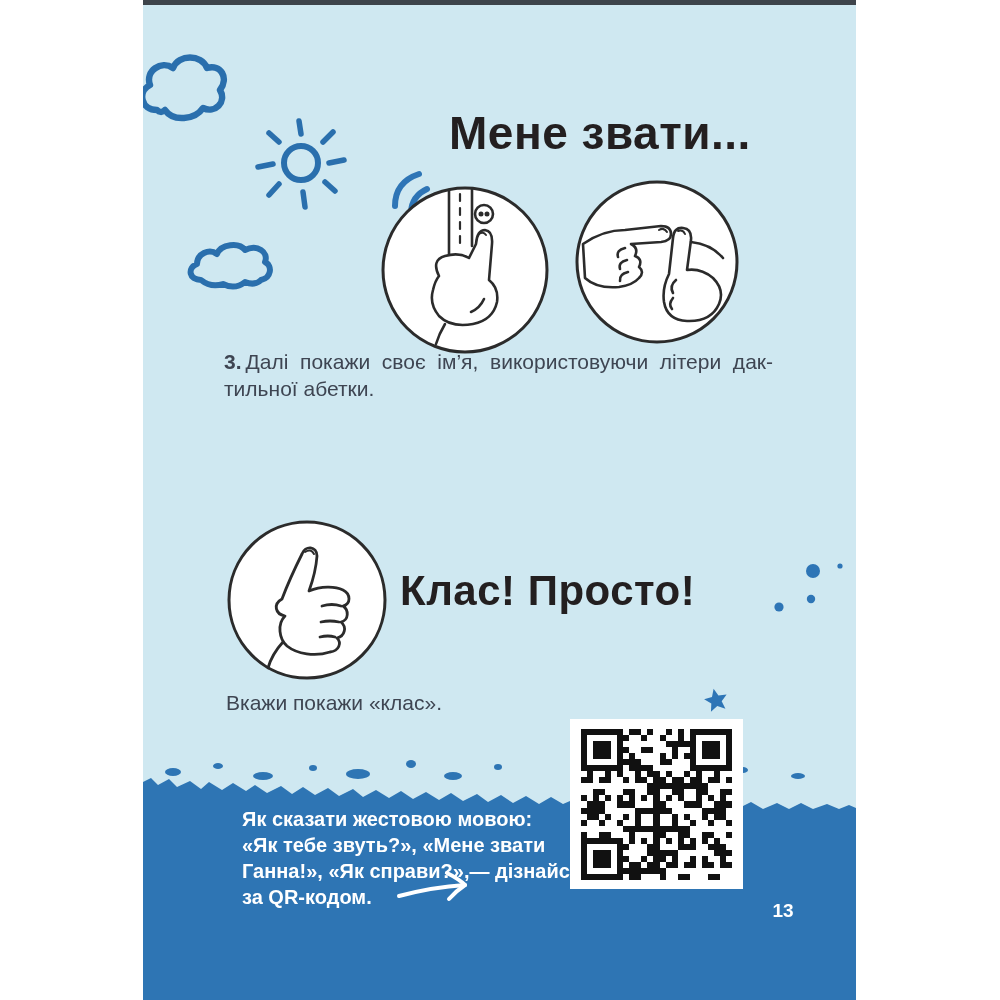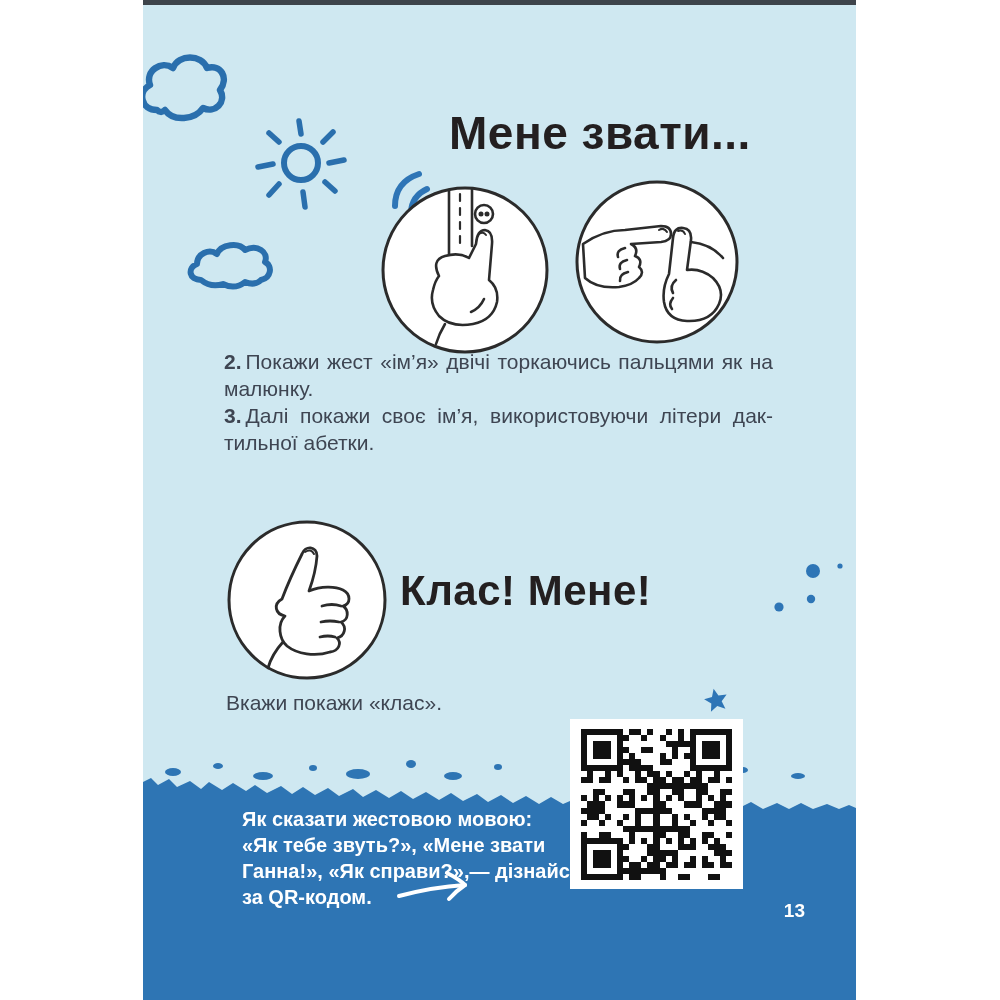--- a/index.html
+++ b/index.html
@@ -34,21 +34,21 @@
   }
   .band{left:0;top:752px;width:713px;height:248px;z-index:2;}
   .footer-text{
     left:82px;top:806px;width:380px;z-index:4;
     color:#ffffff;font-size:20px;font-weight:bold;line-height:26px;
     white-space:pre-line;
     margin-left:17px;
   }
   .arrow{left:252px;top:870px;z-index:4;}
   .page-number{
-    left:618px;top:900px;width:44px;z-index:4;text-align:right;
+    left:618px;top:900px;width:44px;z-index:4;text-align:center;
     color:#ffffff;font-size:19px;font-weight:bold;
   }
   .qr-box{
     left:427px;top:719px;width:173px;height:170px;background:#ffffff;z-index:5;
     display:flex;align-items:center;justify-content:center;
   }
   .qr-box svg{shape-rendering:crispEdges;}
   svg{display:block;}
 </style>
 </head>
@@ -115,37 +115,36 @@
       <path d="M86 52 q5 -3 8 2" stroke-width="2"></path>
       <path d="M114 92 Q128 90 140 100 Q152 112 146 126 Q138 144 114 143 Q94 142 91 124 Q89 110 96 96 L100 60 Q101 49 110 50 Q119 51 118 62 Z" fill="#ffffff"></path>
       <path d="M105 53 q5 -2 7 3" stroke-width="2"></path>
       <path d="M103 102 q-7 6 -3 13"></path>
         <path d="M100 120 q-5 6 -1 11"></path>
       <path d="M118 64 Q138 66 150 80"></path>
     </g>
   </svg>
 
   <div class="abs instructions">
-    <p><b>2.</b><span>Покажи жест «ім’я» двічі торкаючись пальцями як на малюнку.</span></p>
     <p><b>3.</b><span>Далі покажи своє ім’я, використовуючи літери дак­тильної абетки.</span></p>
   </div>
 
   <svg class="abs" style="left:82px;top:518px" width="164" height="164" viewBox="0 0 164 164">
     <circle cx="82" cy="82" r="78" fill="#ffffff" stroke="#2b2b2b" stroke-width="3"></circle>
     <g fill="none" stroke="#2b2b2b" stroke-width="2.8" stroke-linecap="round" stroke-linejoin="round">
       <path d="M60 98 C50 96 48 86 57 81 C63 65 70 50 77 36 C80 27 92 28 92 38 C91 52 88 62 84 73 C96 68 110 68 118 72 C126 76 126 86 118 88 C124 92 124 102 116 104 C122 109 120 118 112 120 C117 125 114 133 105 134 C90 139 72 136 62 128 C54 121 52 106 60 98 Z" fill="#ffffff"></path>
       <path d="M97 88 q10 -3 19 0"></path>
       <path d="M96 104 q9 -2 18 0"></path>
       <path d="M95 119 q8 -2 15 0"></path>
       <path d="M80 34 q6 -4 9 2" stroke-width="2"></path>
       <path d="M58 124 Q47 136 43 150"></path>
     </g>
   </svg>
 
-  <div class="abs praise-heading">Клас! Мене!</div>
+  <div class="abs praise-heading">Клас! Просто!</div>
   <div class="abs praise-caption">Вкажи покажи «клас».</div>
 
   <svg class="abs" style="left:620px;top:556px" width="86" height="62" viewBox="0 0 86 62">
     <g fill="#2e75b6">
       <circle cx="50" cy="15" r="7"></circle>
       <circle cx="77" cy="10" r="2.6"></circle>
       <circle cx="48" cy="43" r="4.2"></circle>
       <circle cx="16" cy="51" r="4.6"></circle>
     </g>
   </svg>

